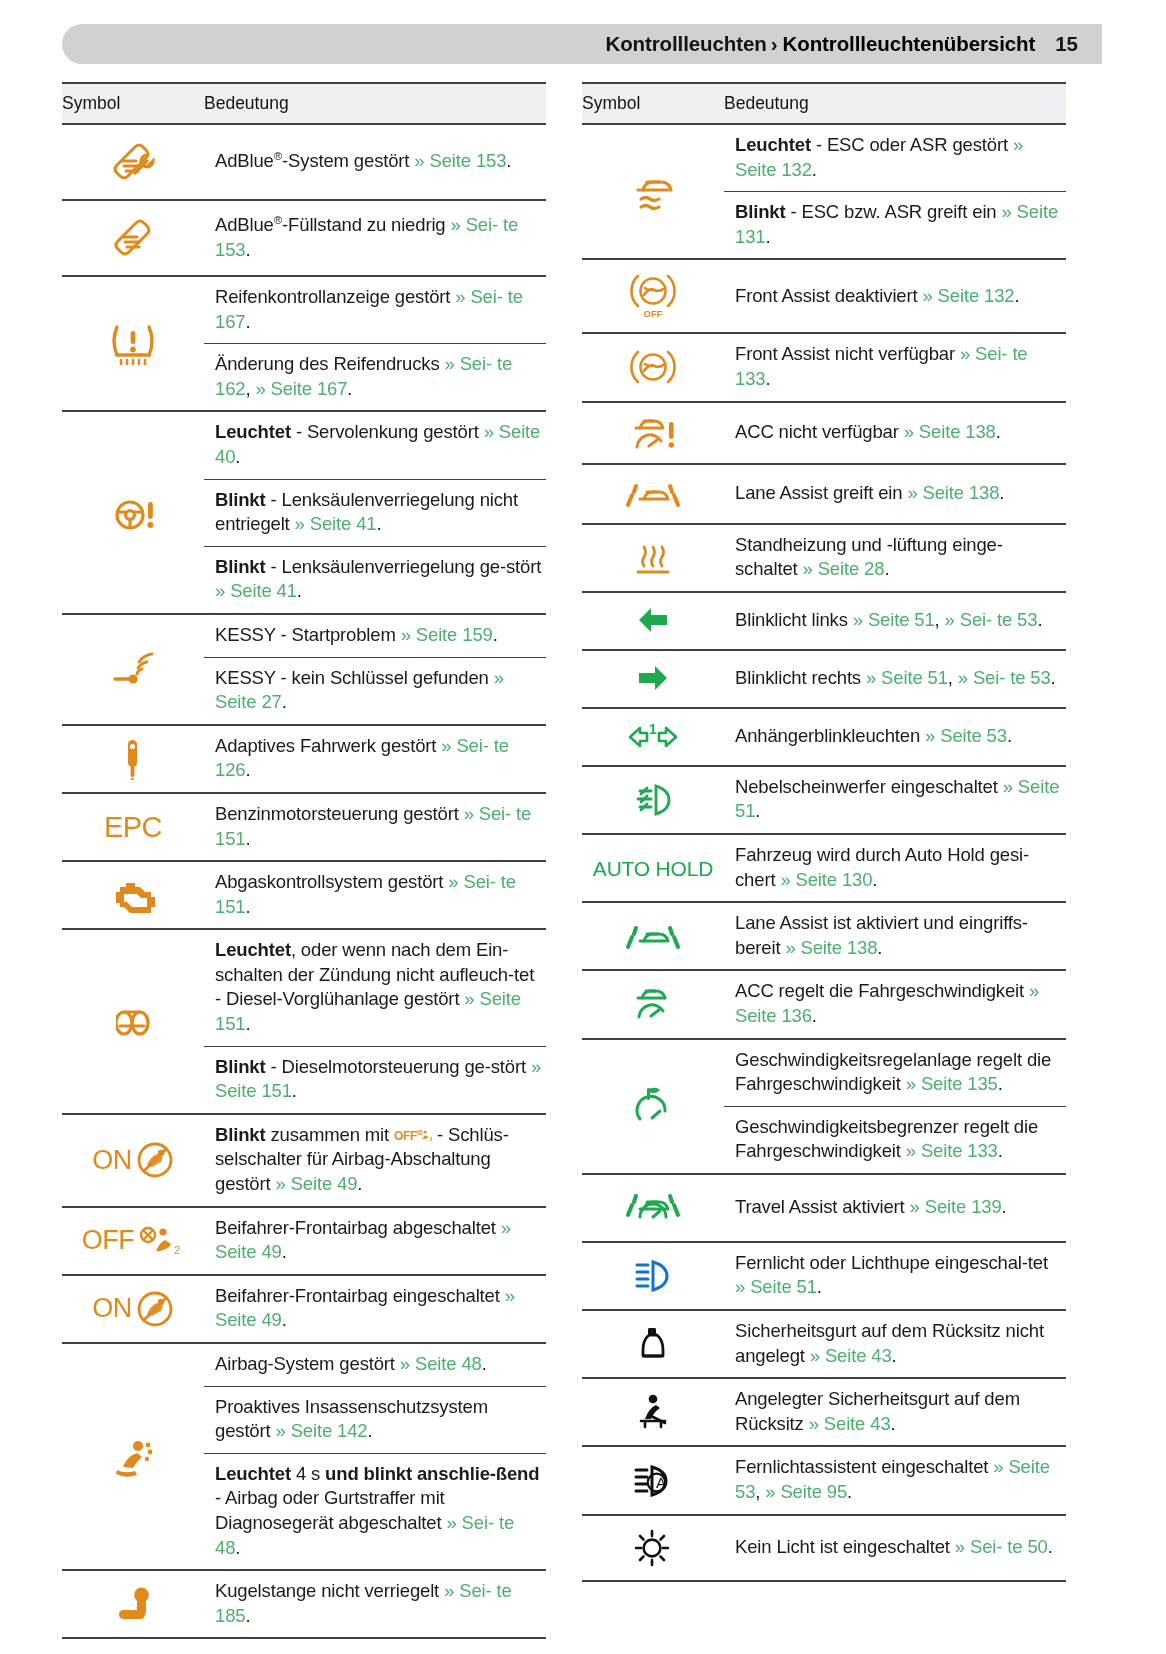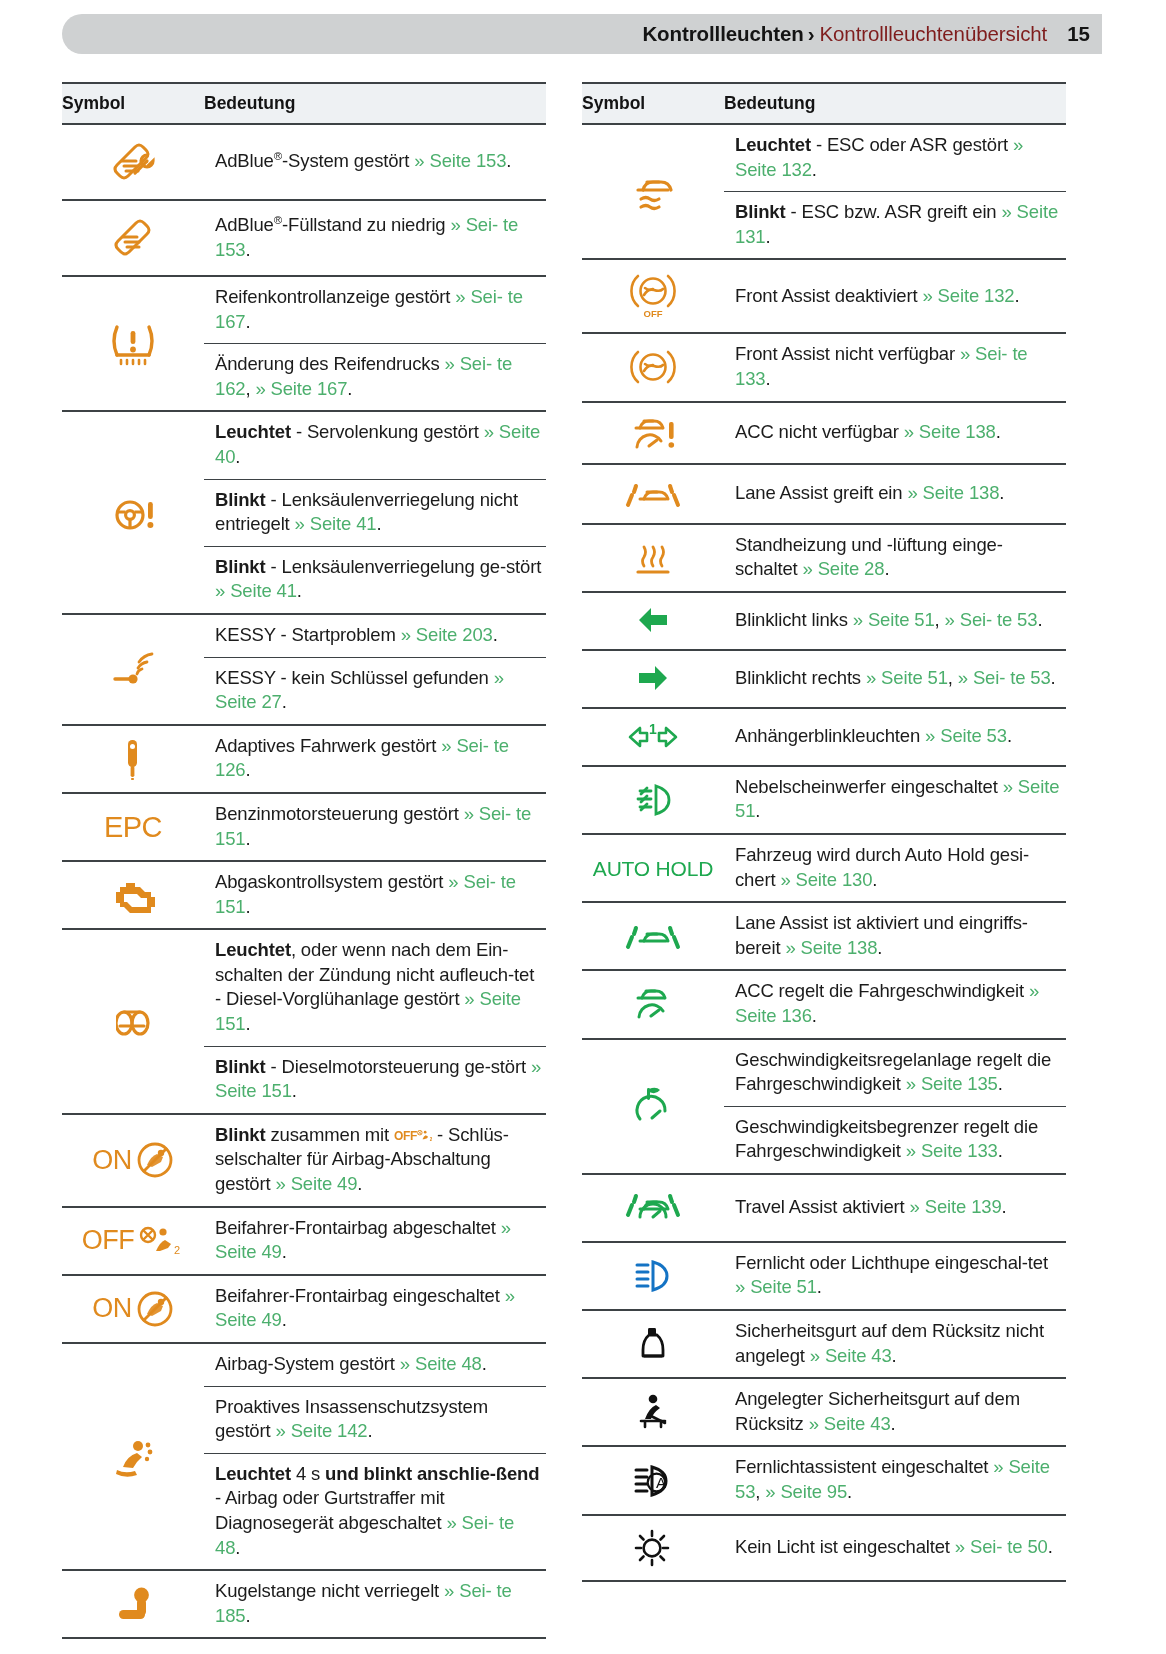--- a/index.html
+++ b/index.html
@@ -11,47 +11,48 @@
     font-family: "Liberation Sans", sans-serif;
     color: #1a1a1a;
     position: relative;
     overflow: hidden;
   }
 
   
   .header-bar {
     position: absolute;
     left: 62px;
-    top: 14px;
+    top: 24px;
     width: 1040px;
     height: 40px;
     background: #cfd1d2;
     border-radius: 20px 0 0 20px;
     display: flex;
     align-items: center;
     justify-content: flex-end;
-    padding-right: 12px;
+    padding-right: 24px;
     gap: 0;
   }
   .hdr-chapter {
     font-size: 20.5px;
     font-weight: bold;
     color: #141414;
     letter-spacing: -0.1px;
   }
   .hdr-sep {
     font-size: 20.5px;
     font-weight: bold;
     color: #141414;
     padding: 0 5px 0 4px;
   }
   .hdr-section {
     font-size: 20.5px;
-    color: #7f1d1d;
+    color: #000000;
     letter-spacing: -0.1px;
+    font-weight: bold;
   }
   .hdr-page {
     font-size: 20.5px;
     font-weight: bold;
     color: #141414;
     margin-left: 20px;
   }
 
   
   .columns {
@@ -68,21 +69,21 @@
   table.lights {
     width: 100%;
     border-collapse: collapse;
     table-layout: fixed;
   }
   table.lights thead th {
     background: #eef1f3;
     border-top: 2.5px solid #3d4245;
     border-bottom: 2.5px solid #3d4245;
     font-size: 17.5px;
-    font-weight: bold;
+    font-weight: normal;
     text-align: left;
     padding: 9px 0 9px 0;
     color: #141414;
   }
   th.c-sym { width: 142px; text-align: center; padding-left: 0; }
   th.c-mean { width: 342px; padding-left: 11px; }
 
   tr.grp { }
   td.sym {
     width: 142px;
@@ -256,21 +257,21 @@
                     <g stroke="#e08a1e" stroke-width="2.8" fill="none" stroke-linecap="round">
                       <path d="M28 22 a7 7 0 0 1 5 -5"></path>
                       <path d="M29 16 a13 13 0 0 1 9 -6"></path>
                       <path d="M30 10 a19 19 0 0 1 13 -8"></path>
                     </g>
                   </svg>
                 </span>
               </div>
             </td>
             <td class="mean">
-              <div class="sub">KESSY - Startproblem <span class="ref">» Seite 203</span>.</div>
+              <div class="sub">KESSY - Startproblem <span class="ref">» Seite 159</span>.</div>
               <div class="sub">KESSY - kein Schlüssel gefunden <span class="ref">» Seite 27</span>.</div>
             </td>
           </tr>
           <tr class="grp">
             <td class="sym">
               <div class="ico-wrap">
                 <span class="ico">
                   <svg width="32" height="46" viewBox="0 0 32 46" fill="none">
                     <g fill="#e08a1e">
                       <rect x="11" y="4" width="9" height="27" rx="4.2"></rect>

